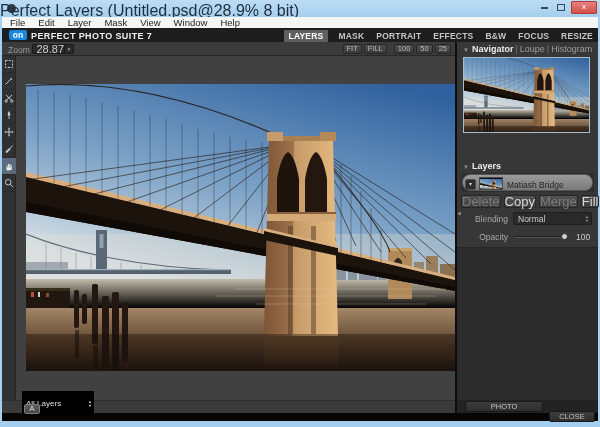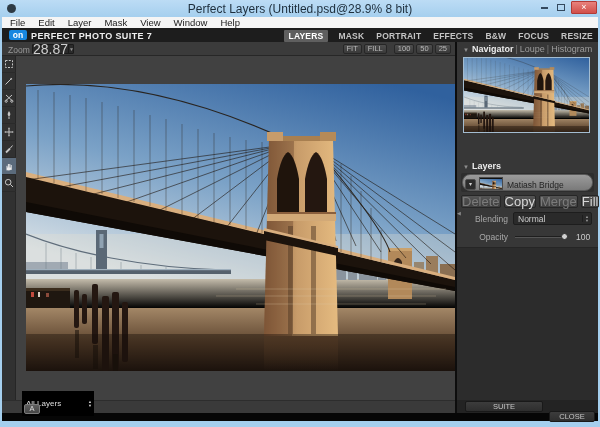--- a/index.html
+++ b/index.html
@@ -5,21 +5,21 @@
   * { margin:0; padding:0; box-sizing:border-box; }
   html,body { width:600px; height:427px; background:#000; }
   body { font-family:"Liberation Sans","DejaVu Sans",sans-serif; }
   .window { position:relative; width:600px; height:427px; background:#0a0a0a; overflow:hidden; }
 
   
   .titlebar { position:absolute; left:0; top:0; width:600px; height:17px;
     background:linear-gradient(#bcdcf5,#a5cfee); }
   .app-icon { position:absolute; left:7px; top:4px; width:9px; height:9px; border-radius:50%;
     background:#2e3a44; }
-  .win-title { position:absolute; left:0; right:0; top:2px; text-align:center; font-size:12px;
+  .win-title { position:absolute; left:0; right:0; top:2px; font-size:16px;
     color:#1d2e3c; }
   .win-controls { position:absolute; right:3px; top:1px; display:flex; gap:3px; align-items:center; }
   .win-btn { width:14px; height:13px; display:flex; align-items:center; justify-content:center; }
   .min-glyph { width:7px; height:2px; background:#34495e; }
   .max-glyph { width:8px; height:7px; border:1.5px solid #34495e; }
   .close-btn { width:26px; height:13px; background:linear-gradient(#e8827d,#d14f4a);
     border:1px solid #b23a36; border-radius:1px; color:#fff; font-size:9px; line-height:11px;
     text-align:center; }
   .frame-l { position:absolute; left:0; top:17px; width:2px; height:404px; background:#a5cfee; }
   .frame-r { position:absolute; right:0; top:17px; width:2px; height:404px; background:#a5cfee; }
@@ -39,21 +39,21 @@
   .tabs { position:absolute; right:3px; top:2px; display:flex; gap:8px; align-items:center; }
   .tab { font-size:8.5px; font-weight:bold; color:#c4c4c4; letter-spacing:0.2px; padding:1px 2px; }
   .tab.selected { background:#5f5f5f; color:#fff; padding:1px 5px; border-radius:1px; }
 
   
   .toolbar-row { position:absolute; left:2px; top:42px; width:453px; height:14px; background:#3b3b3b;
     border-bottom:1px solid #272727; }
   .zoom-label { position:absolute; left:6px; top:3px; font-size:8.5px; color:#9a9a9a; }
   .zoom-box { position:absolute; left:30px; top:2px; width:42px; height:10px; background:#2a2a2a;
     border:1px solid #1b1b1b; border-radius:1px; display:flex; align-items:center; }
-  .zoom-value { flex:1; text-align:left; font-size:14px; color:#cfcfcf; }
+  .zoom-value { flex:1; text-align:right; font-size:11px; color:#cfcfcf; }
   .zoom-arrow { width:9px; border-left:1px solid #1b1b1b; font-size:5px; color:#909090;
     text-align:center; line-height:8px; }
   .view-btns { position:absolute; right:4px; top:2px; display:flex; gap:2px; }
   .view-btns .gap { width:3px; }
   .vbtn { min-width:15px; height:10px; padding:0 3px; background:linear-gradient(#4e4e4e,#3a3a3a);
     border:1px solid #262626; border-radius:2px; color:#b8b8b8; font-size:7.5px; line-height:8px;
     text-align:center; }
 
   
   .tool-strip { position:absolute; left:2px; top:56px; width:14px; height:344px; background:#313131;
@@ -420,18 +420,18 @@
       <span class="prop-label">Opacity</span>
       <div class="slider">
         <div class="track"></div>
         <div class="knob"></div>
       </div>
       <span class="opacity-val">100</span>
     </div>
     <div class="panel-rest"></div>
     <span class="collapse-handle">◀</span>
     <div class="panel-footer">
-      <span class="pf-btn save-btn">SUITE</span>
+      <span class="pf-btn save-btn">PHOTO</span>
       <span class="pf-btn close-panel-btn">CLOSE</span>
     </div>
   </div>
 
 </div>
 
 </body></html>

